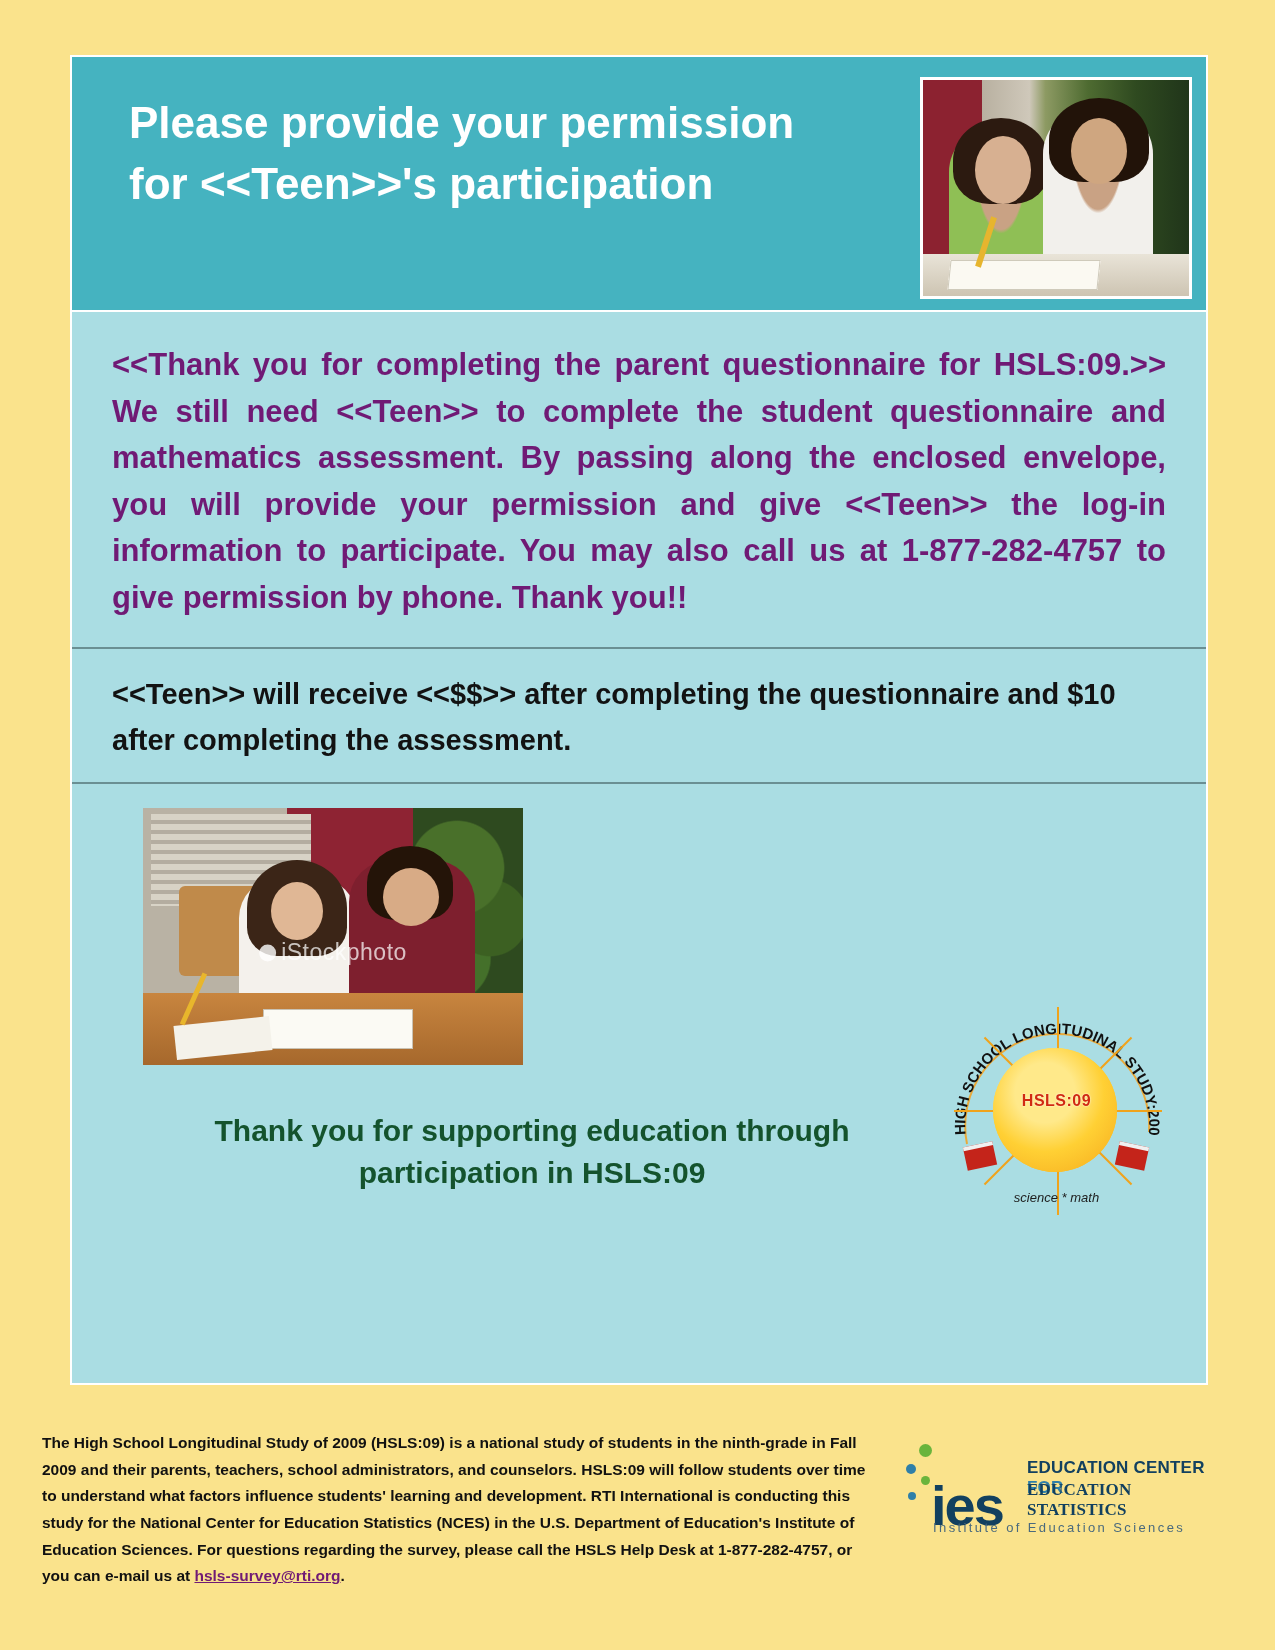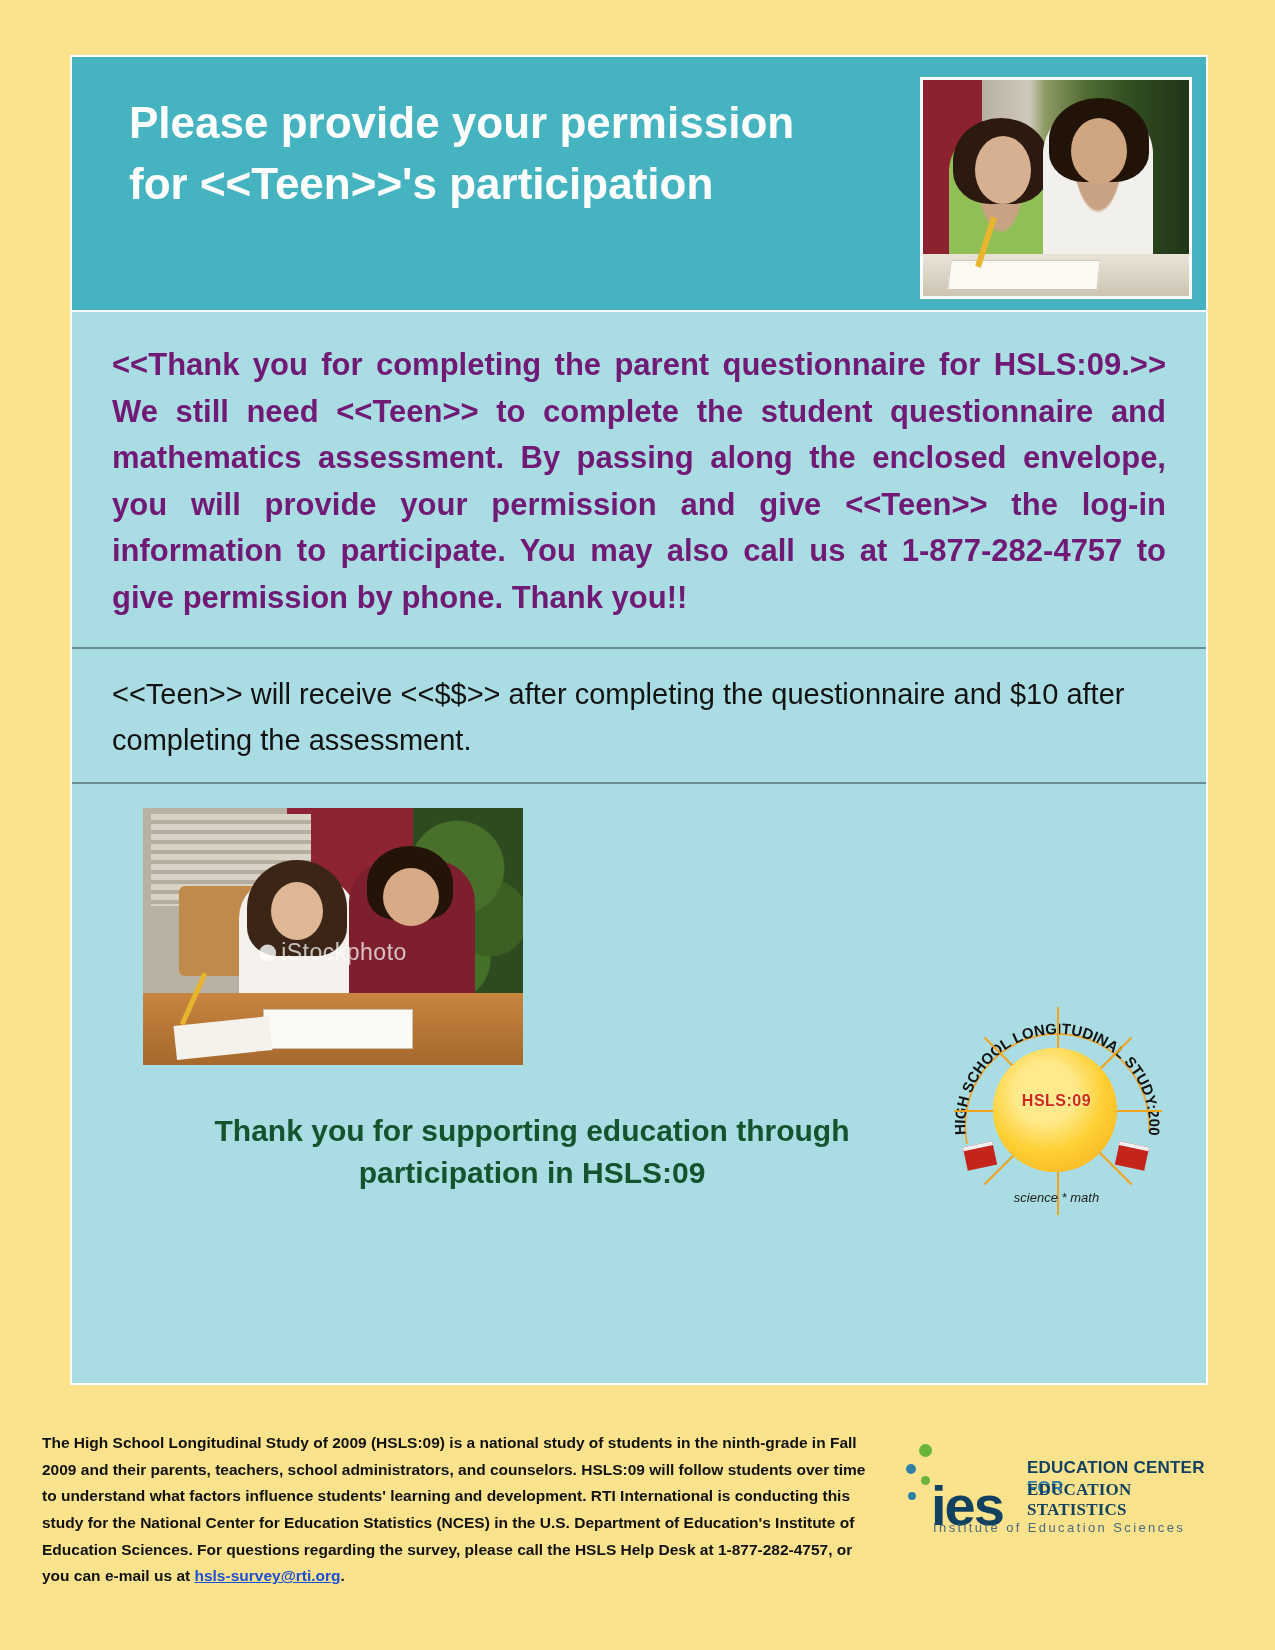--- a/index.html
+++ b/index.html
@@ -149,21 +149,21 @@
     line-height: 1.5;
     color: #701a75;
     text-align: justify;
     text-justify: inter-word;
   }
   .incentive {
     padding: 22px 40px 18px 40px;
   }
   .incentive-text {
     font-size: 29px;
-    font-weight: normal;
+    font-weight: bold;
     line-height: 1.6;
     color: #121212;
   }
   
   .lower {
     position: relative;
     height: 488px;
   }
   .photo2 {
     position: absolute;
@@ -365,21 +365,21 @@
     left: 42px;
     top: 12px;
     width: 835px;
     font-size: 15.5px;
     line-height: 1.72;
     color: #111111;
     font-weight: bold;
     font-family: "Liberation Sans", sans-serif;
   }
   .footer-text a, .footer-link {
-    color: #1d4ed8;
+    color: #701a75;
     text-decoration: underline;
   }
   .ies-logo {
     position: absolute;
     left: 905px;
     top: 24px;
     width: 300px;
     height: 110px;
   }
   .ies-dots {

